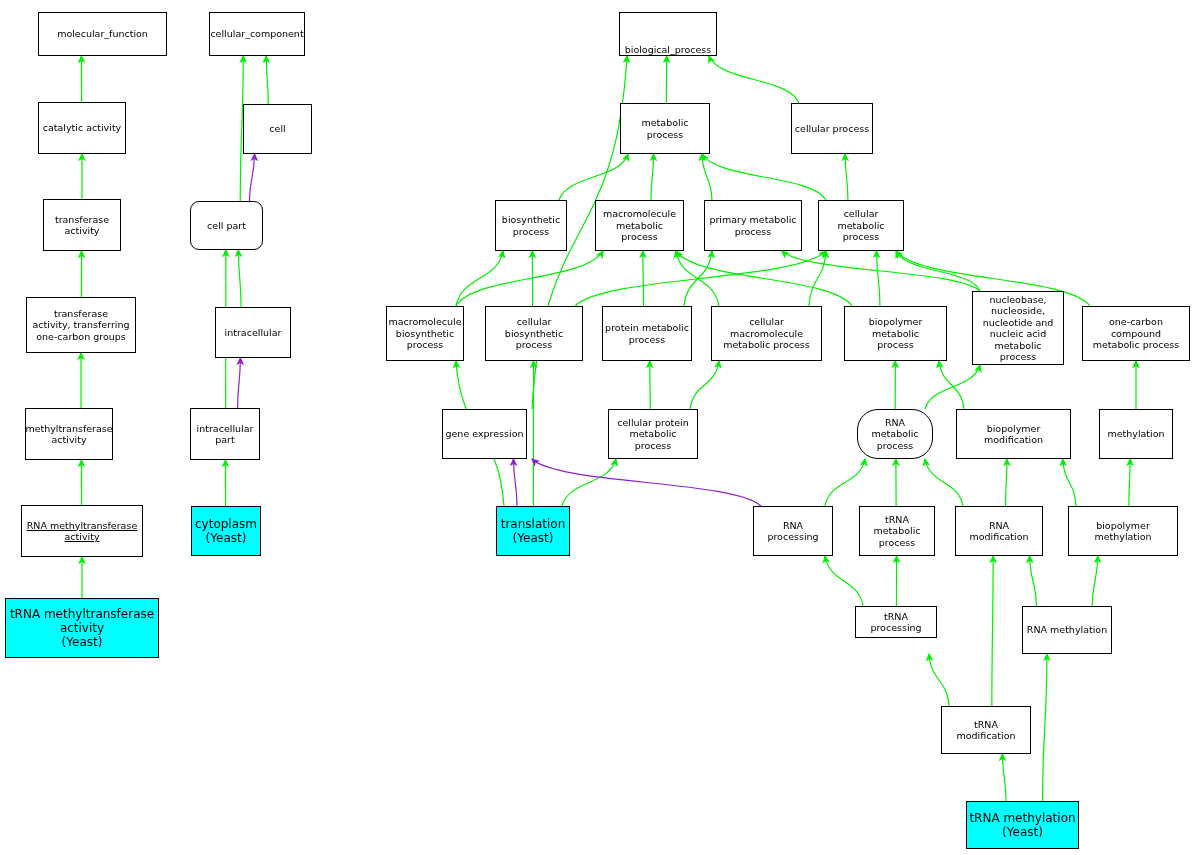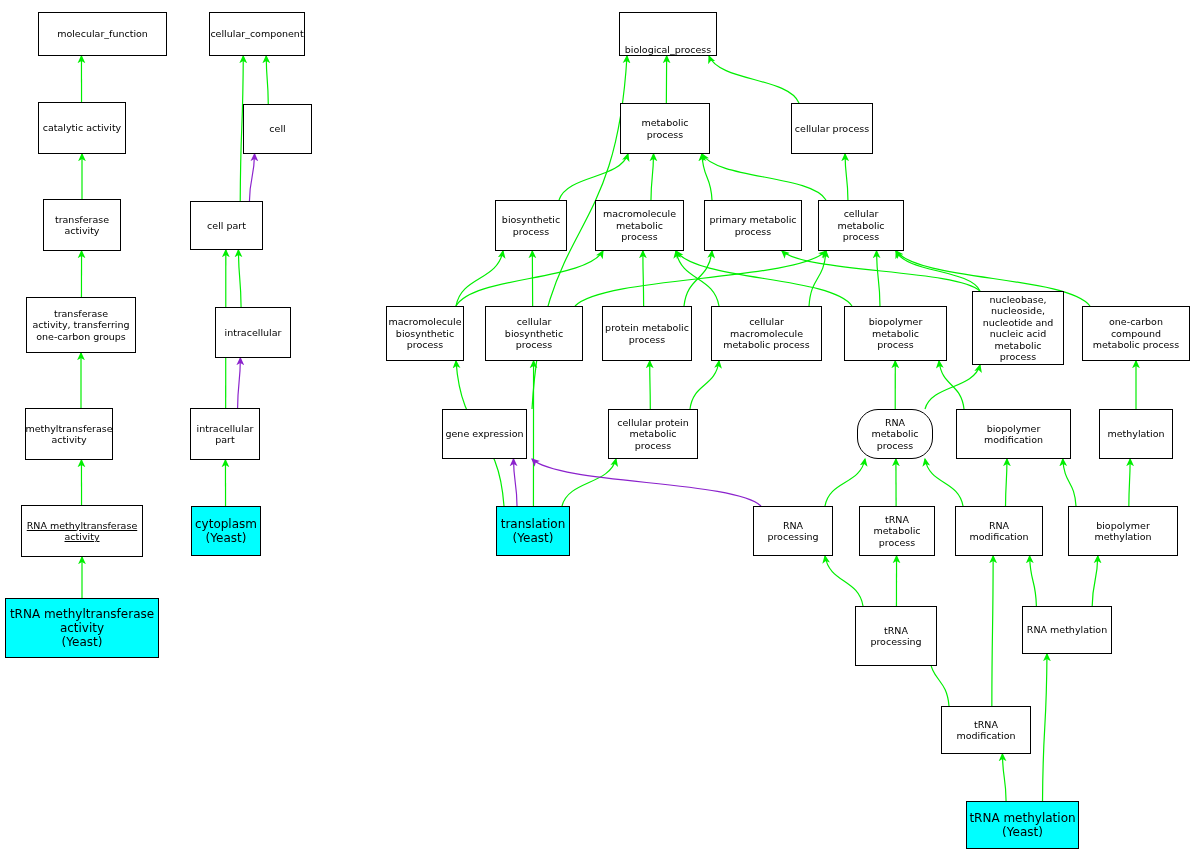--- a/index.html
+++ b/index.html
@@ -115,21 +115,21 @@
         <span class="lbl">tRNA methyltransferase
 activity
 (Yeast)</span>
       </div>
       <div class="node" style="left: 209px; top: 12px; width: 96px; height: 44px;">
         <span class="lbl">cellular_component</span>
       </div>
       <div class="node" style="left: 243px; top: 104px; width: 69px; height: 50px;">
         <span class="lbl">cell</span>
       </div>
-      <div class="node" style="left: 190px; top: 201px; width: 73px; height: 49px;">
+      <div class="node" style="left: 190px; top: 201px; width: 73px; height: 49px; border-radius: 9px;">
         <span class="lbl">cell part</span>
       </div>
       <div class="node" style="left: 215px; top: 307px; width: 76px; height: 51px;">
         <span class="lbl">intracellular</span>
       </div>
       <div class="node" style="left: 190px; top: 408px; width: 70px; height: 52px;">
         <span class="lbl">intracellular
 part</span>
       </div>
       <div class="node gene" style="left: 191px; top: 506px; width: 70px; height: 50px;">
@@ -220,21 +220,21 @@
       <div class="node" style="left: 859px; top: 506px; width: 76px; height: 50px;">
         <span class="lbl">tRNA metabolic
 process</span>
       </div>
       <div class="node" style="left: 955px; top: 506px; width: 88px; height: 50px;">
         <span class="lbl">RNA modification</span>
       </div>
       <div class="node" style="left: 1068px; top: 506px; width: 110px; height: 50px;">
         <span class="lbl">biopolymer methylation</span>
       </div>
-      <div class="node" style="left: 855px; top: 606px; width: 82px; height: 60px;">
+      <div class="node" style="left: 855px; top: 606px; width: 82px; height: 32px;">
         <span class="lbl">tRNA processing</span>
       </div>
       <div class="node" style="left: 1022px; top: 606px; width: 90px; height: 48px;">
         <span class="lbl">RNA methylation</span>
       </div>
       <div class="node" style="left: 941px; top: 706px; width: 90px; height: 48px;">
         <span class="lbl">tRNA modification</span>
       </div>
       <div class="node gene" style="left: 966px; top: 801px; width: 113px; height: 48px;">
         <span class="lbl">tRNA methylation

